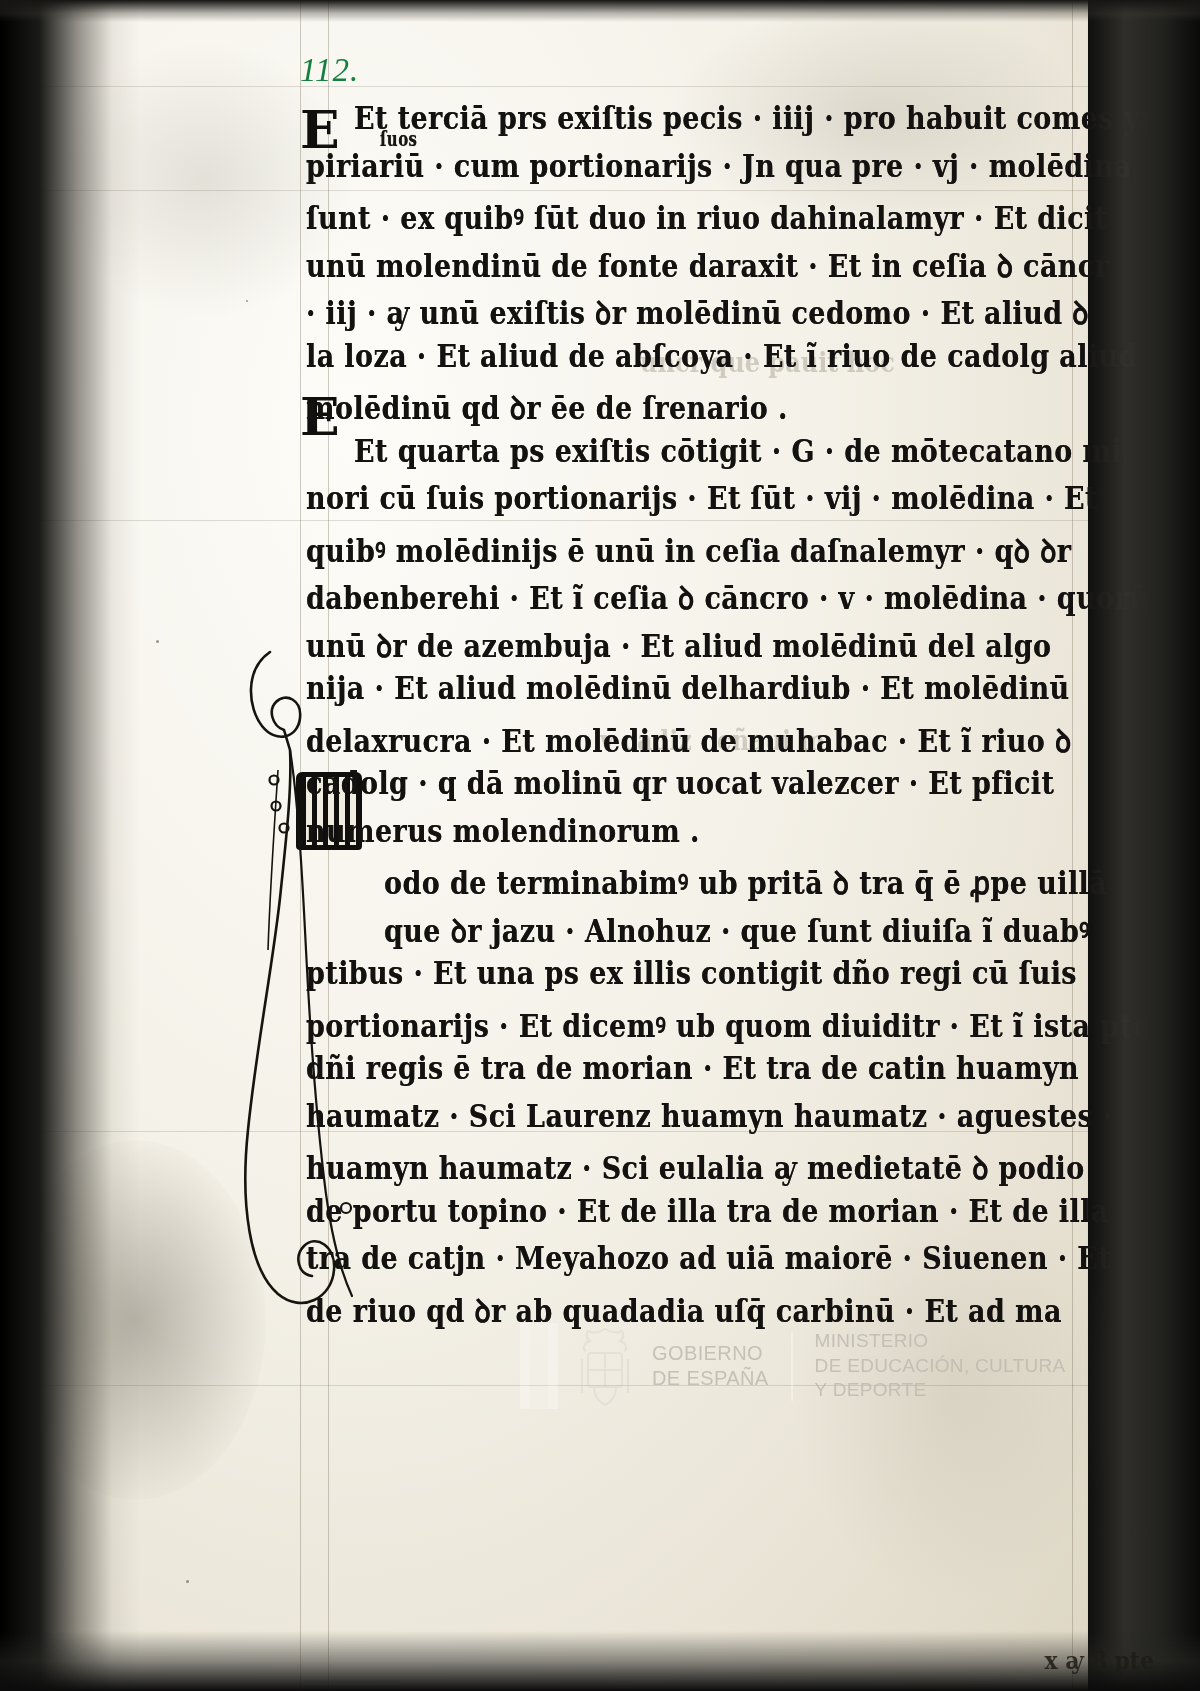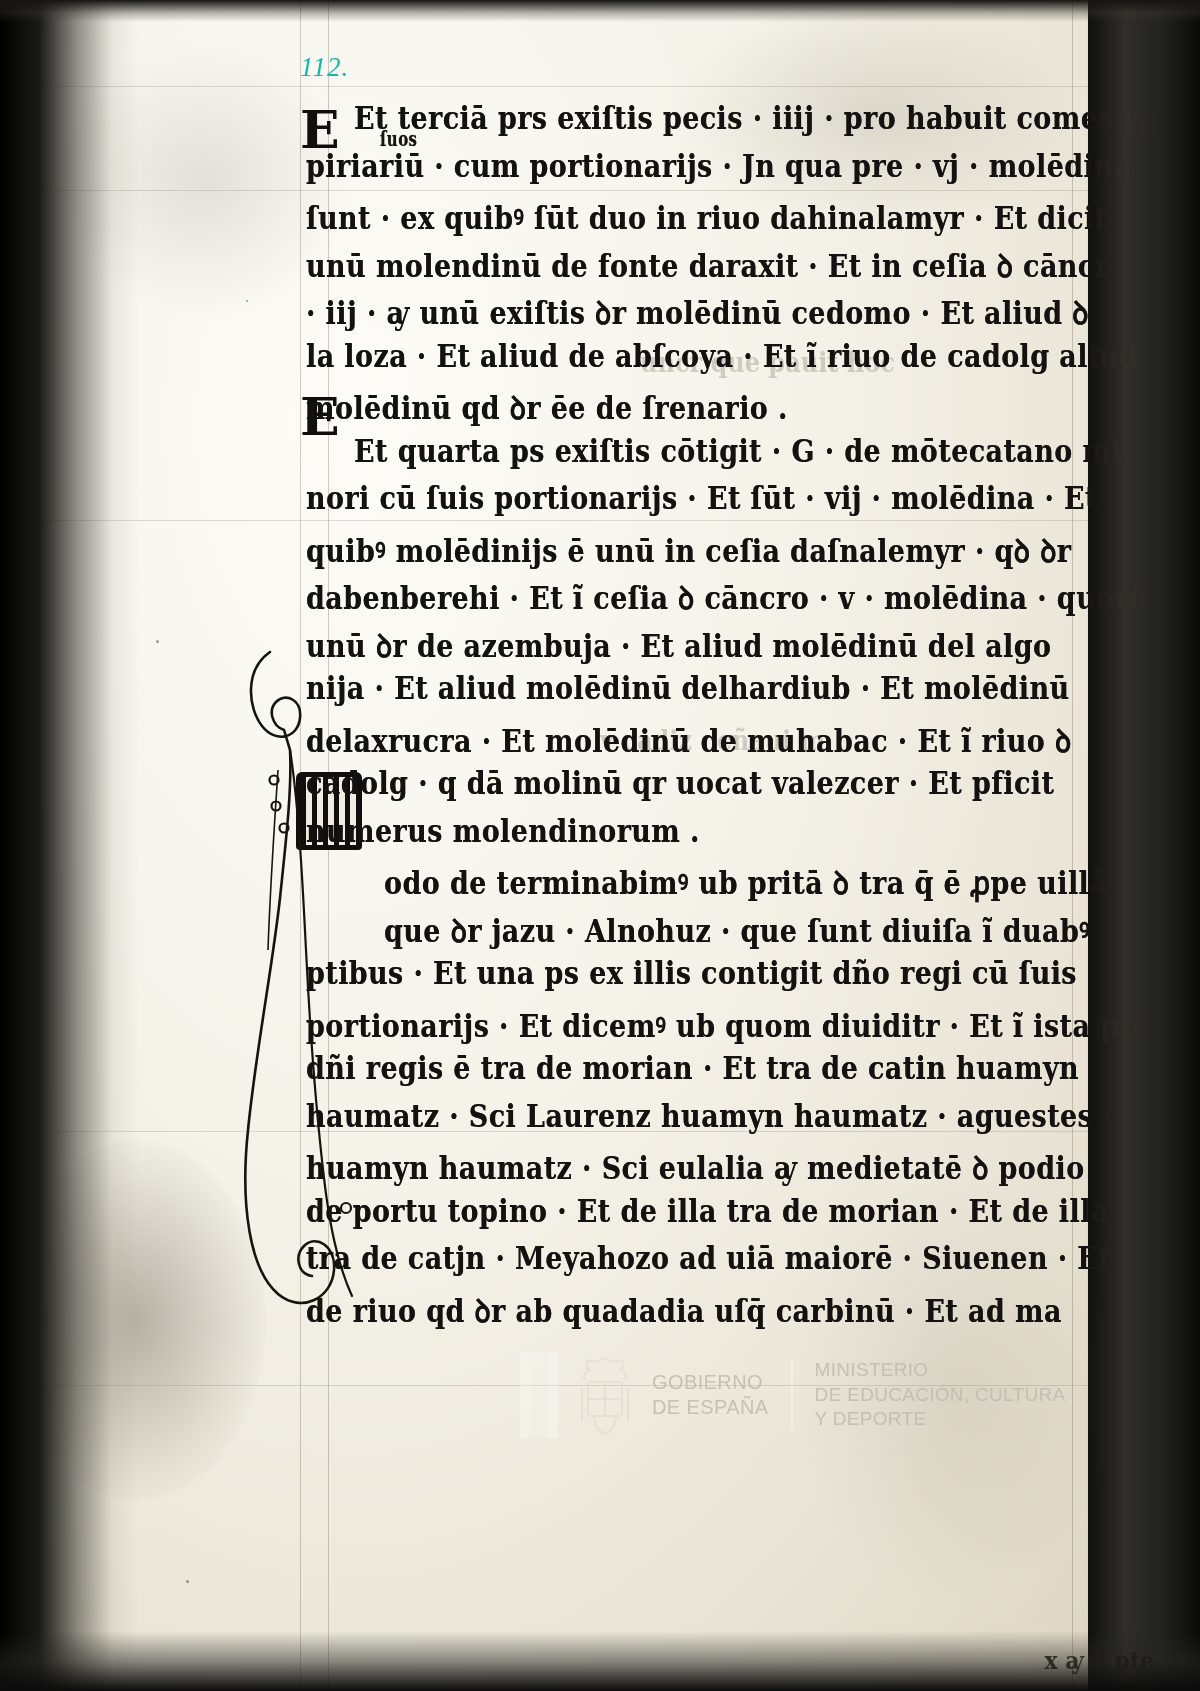--- a/index.html
+++ b/index.html
@@ -68,22 +68,22 @@
     height: 1px;
     background: rgba(120,110,90,0.22);
   }
 
   
   .folio-num {
     position: absolute;
     left: 300px;
     top: 52px;
     font-family: "Liberation Serif", serif;
-    font-size: 27px;
-    color: #14b8a6;
+    font-size: 33px;
+    color: #15803d;
     letter-spacing: 1px;
     font-style: italic;
   }
 
   
   .textblock {
     position: absolute;
     left: 306px;
     top: 100px;
     width: 760px;
@@ -157,21 +157,21 @@
     top: 1390px;
     color: rgba(255,255,255,0.22);
     font-family: "Liberation Sans", sans-serif;
     line-height: 1.0;
   }
   .wm-ibercaja .l1 { font-size: 33px; letter-spacing: 0.5px; }
   .wm-ibercaja .l2 { font-size: 44px; font-weight: bold; letter-spacing: 0.5px; }
   .wm-gob {
     position: absolute;
     left: 520px;
-    top: 1352px;
+    top: 1323px;
     display: flex;
     align-items: center;
     gap: 16px;
   }
   .wm-flag {
     width: 38px; height: 86px;
     background: linear-gradient(to right, rgba(255,255,255,0.55) 0 10px, rgba(255,255,255,0.30) 10px 28px, rgba(255,255,255,0.55) 28px 38px);
     opacity: 0.55;
   }
   .wm-crest {

